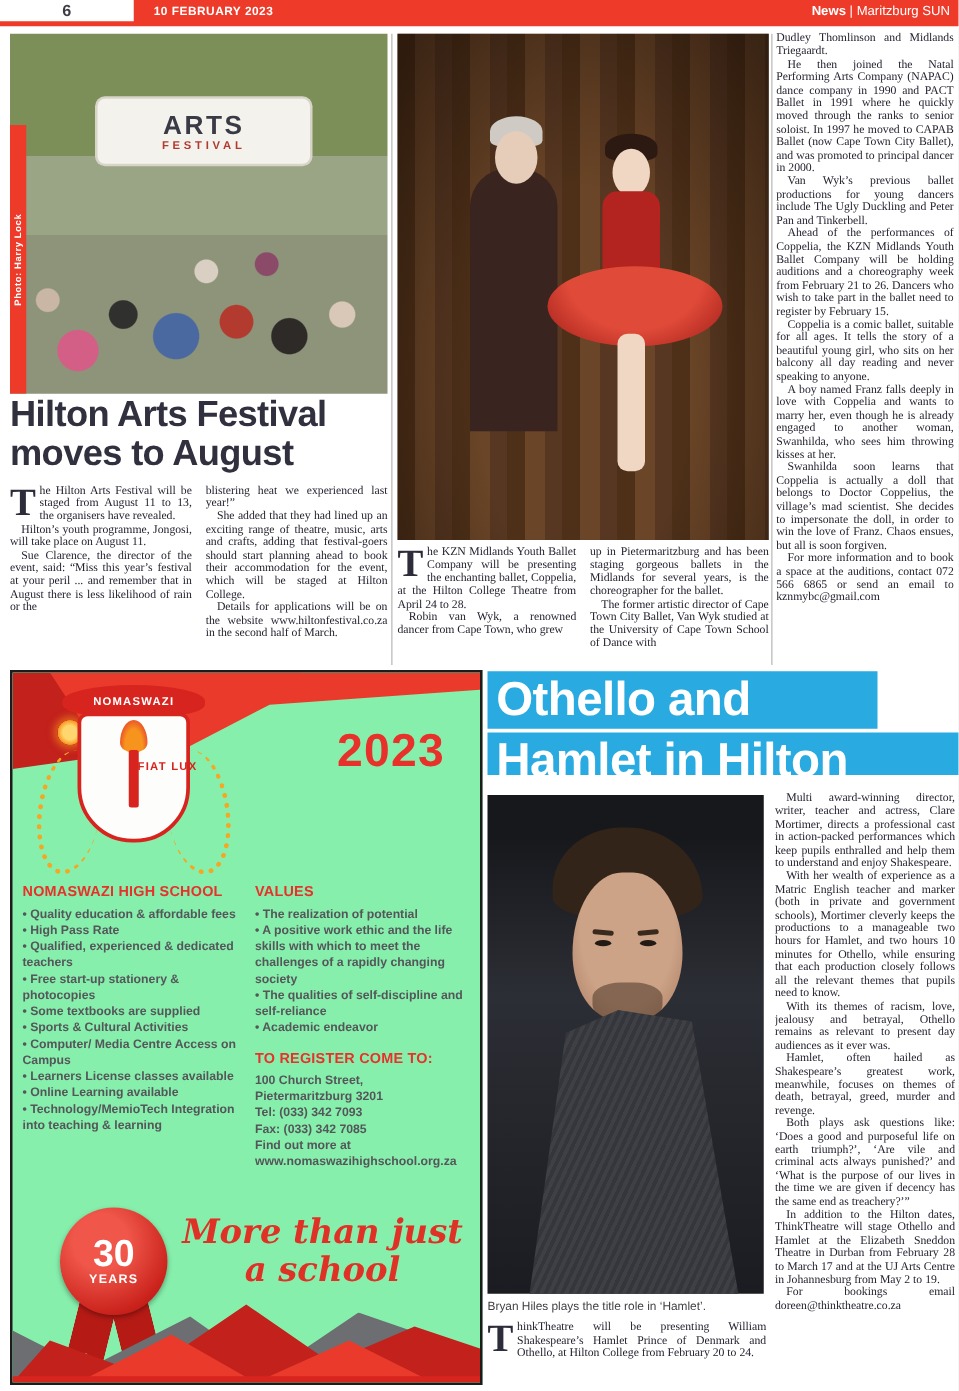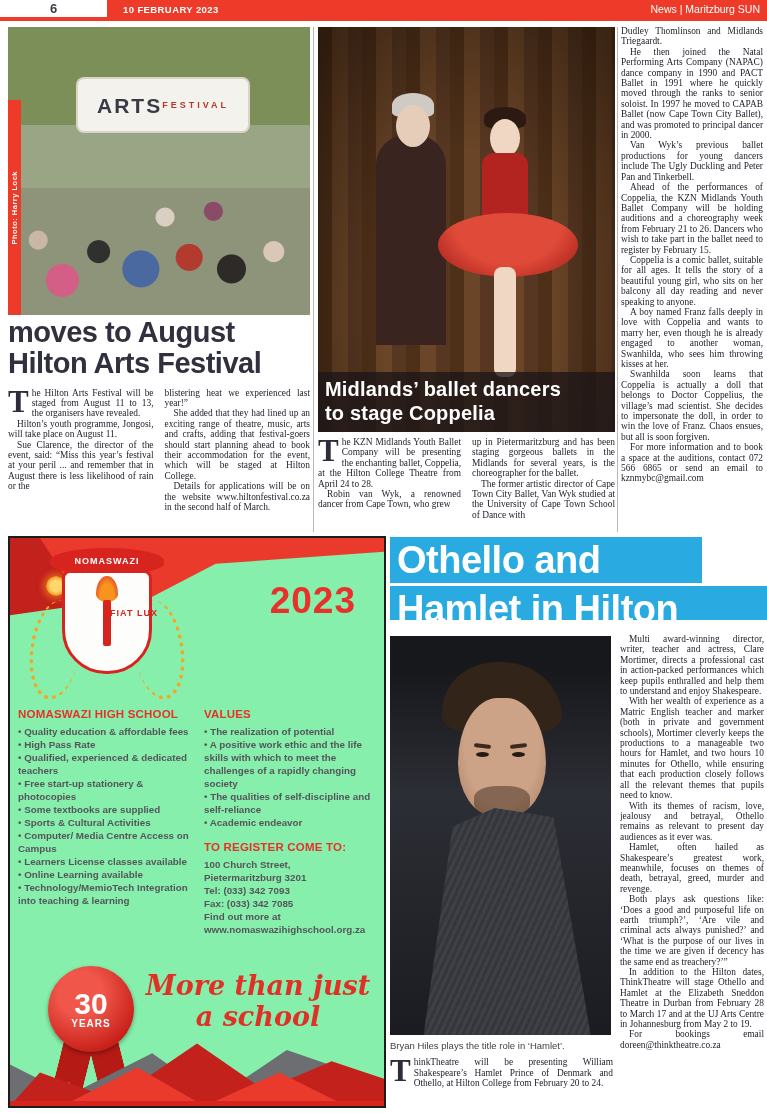--- a/index.html
+++ b/index.html
@@ -9,21 +9,21 @@
 
   
   .masthead{left:0;top:0;width:767px;height:21px;background:#ee3a28;}
   .masthead .pagenum-box{position:absolute;left:0;top:0;width:107px;height:17px;background:#fff;
       display:flex;align-items:center;justify-content:center;}
   .masthead .pagenum-box span{font-family:"Liberation Sans",sans-serif;font-weight:bold;font-size:13px;color:#3c3c44;}
   .masthead .date{position:absolute;left:123px;top:0;height:18px;line-height:19px;color:#fff;
       font-family:"Liberation Sans",sans-serif;font-weight:bold;font-size:9.5px;letter-spacing:.4px;}
   .masthead .right{position:absolute;right:7px;top:0;height:18px;line-height:19px;color:#fff;
       font-family:"Liberation Sans",sans-serif;font-size:10.5px;}
-  .masthead .right b{font-weight:normal;margin-top:12px;}
+  .masthead .right b{font-weight:bold;margin-top:12px;}
 
   
   .bodycol p{margin:0;font-size:9.4px;line-height:10.4px;text-align:justify;}
   .bodycol p.ind{text-indent:9px;}
   p.dropcap{text-indent:0;}
   p.dropcap::first-letter{float:left;font-size:31px;line-height:25px;padding:1px 3px 0 0;
       font-weight:bold;color:#2c2c3a;}
   .twocol{display:flex;gap:11px;}
   .twocol .c{flex:1;}
 
@@ -36,21 +36,21 @@
        radial-gradient(circle at 10% 74%, #c9b6a4 0 9px, transparent 10px),
        radial-gradient(circle at 30% 78%, #30302e 0 11px, transparent 12px),
        radial-gradient(circle at 44% 84%, #4a69a0 0 18px, transparent 19px),
        radial-gradient(circle at 60% 80%, #b23a2e 0 13px, transparent 14px),
        radial-gradient(circle at 74% 84%, #2e2a28 0 14px, transparent 15px),
        radial-gradient(circle at 88% 78%, #d9c7b8 0 10px, transparent 11px),
        radial-gradient(circle at 52% 66%, #d9cfc2 0 9px, transparent 10px),
        radial-gradient(circle at 68% 64%, #8a4a68 0 9px, transparent 10px),
        linear-gradient(180deg,#7c8f58 0 34%,#9aa585 34% 56%,#8d9479 56% 100%);}
   .photo-festival .banner{position:absolute;left:70px;top:52px;width:170px;height:52px;background:#f4f2ec;
-     border-radius:6px;display:flex;flex-direction:row;align-items:center;justify-content:center;box-shadow:0 0 0 2px #d8d4c8;}
+     border-radius:6px;display:flex;flex-direction:column;align-items:center;justify-content:center;box-shadow:0 0 0 2px #d8d4c8;}
   .photo-festival .banner .big{font-family:"Liberation Sans",sans-serif;font-weight:bold;font-size:21px;
      letter-spacing:2px;color:#3a3a46;line-height:21px;}
   .photo-festival .banner .small{font-family:"Liberation Sans",sans-serif;font-weight:bold;font-size:9px;
      letter-spacing:3px;color:#b23a2e;}
   .credit-strip{position:absolute;left:0;bottom:0;width:13px;height:215px;background:#ee3a28;
      display:flex;align-items:center;justify-content:center;}
   .credit-strip span{writing-mode:vertical-rl;transform:rotate(180deg);color:#fff;
      font-family:"Liberation Sans",sans-serif;font-weight:bold;font-size:7.5px;letter-spacing:.5px;white-space:nowrap;}
 
   
@@ -172,22 +172,22 @@
     <div class="banner">
       <div class="big">ARTS</div>
       <div class="small">FESTIVAL</div>
     </div>
     <div class="credit-strip">
       <span>Photo: Harry Lock</span>
     </div>
   </div>
 
   <div class="abs headline-festival">
+    <div>Hilton Arts Festival</div>
     <div>moves to August</div>
-    <div>Hilton Arts Festival</div>
   </div>
   <div class="abs festival-body twocol bodycol">
     <div class="c">
       <p class="dropcap">The Hilton Arts Festival will be staged from August 11 to 13, the organisers have revealed.</p>
       <p class="ind">Hilton’s youth programme, Jongosi, will take place on August 11.</p>
       <p class="ind">Sue Clarence, the director of the event, said: “Miss this year’s festival at your peril ... and remember that in August there is less likelihood of rain or the</p>
     </div>
     <div class="c">
       <p>blistering heat we experienced last year!”</p>
       <p class="ind">She added that they had lined up an exciting range of theatre, music, arts and crafts, adding that festival-goers should start planning ahead to book their accommodation for the event, which will be staged at Hilton College.</p>
@@ -199,24 +199,20 @@
 
   <div class="abs photo-ballet">
     <div class="dancer-male-body"></div>
     <div class="dancer-male-hair"></div>
     <div class="dancer-male-face"></div>
     <div class="dancer-fem-hair"></div>
     <div class="dancer-fem-face"></div>
     <div class="dancer-fem-bodice"></div>
     <div class="dancer-tutu"></div>
     <div class="dancer-legs"></div>
-    <div class="overlay">
-      <div>Midlands’ ballet dancers</div>
-      <div>to stage Coppelia</div>
-    </div>
   </div>
 
   <div class="abs ballet-body twocol bodycol">
     <div class="c">
       <p class="dropcap">The KZN Midlands Youth Ballet Company will be presenting the enchanting ballet, Coppelia, at the Hilton College Theatre from April 24 to 28.</p>
       <p class="ind">Robin van Wyk, a renowned dancer from Cape Town, who grew</p>
     </div>
     <div class="c">
       <p>up in Pietermaritzburg and has been staging gorgeous ballets in the Midlands for several years, is the choreographer for the ballet.</p>
       <p class="ind">The former artistic director of Cape Town City Ballet, Van Wyk studied at the University of Cape Town School of Dance with</p>

